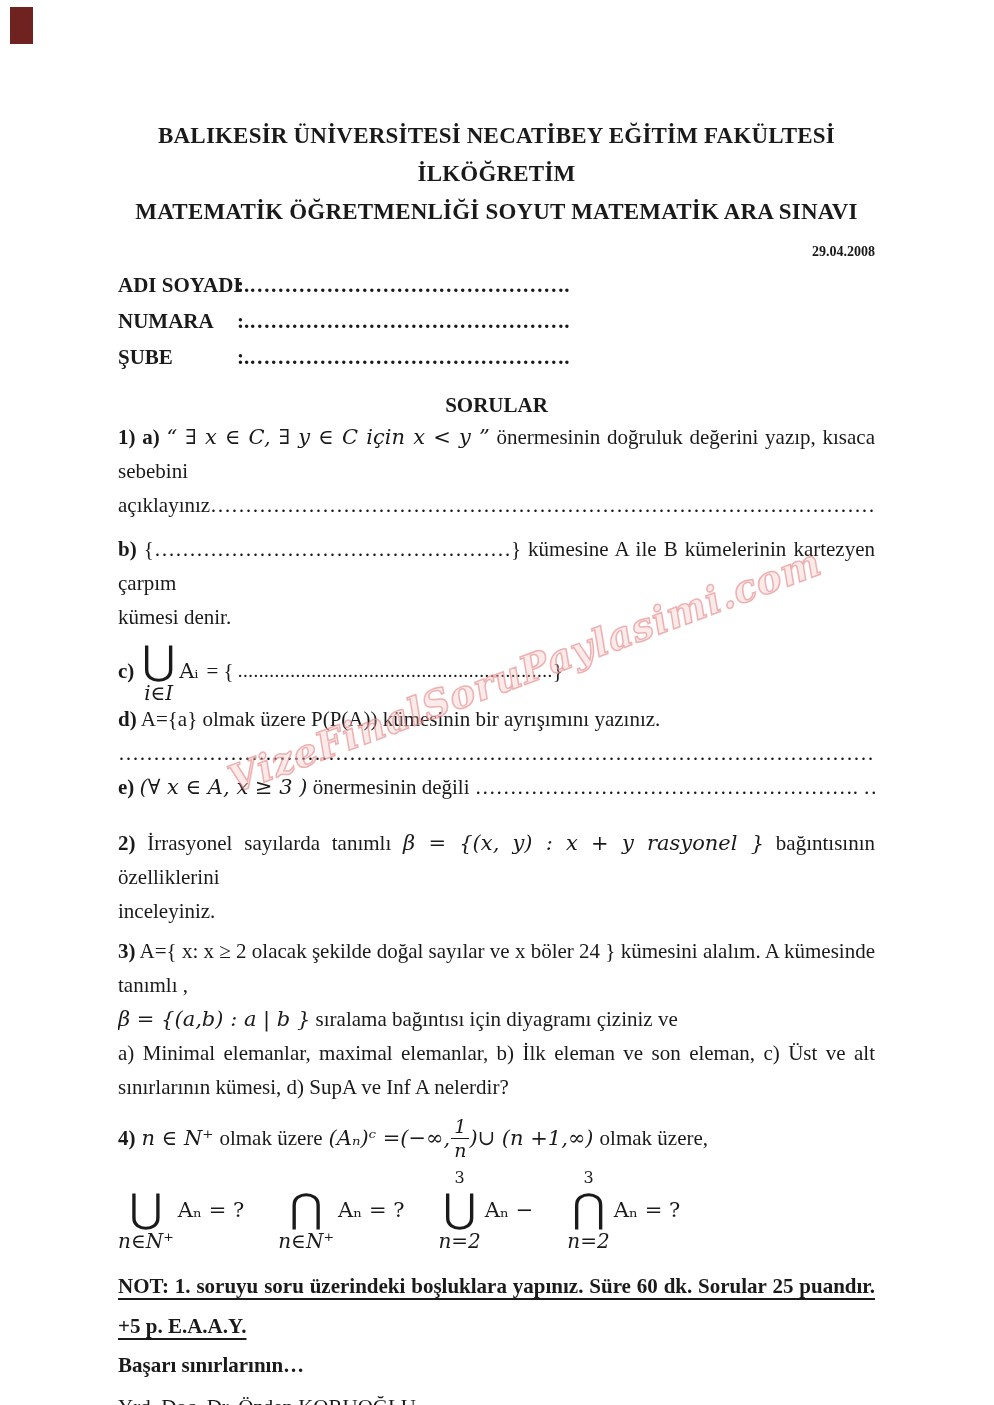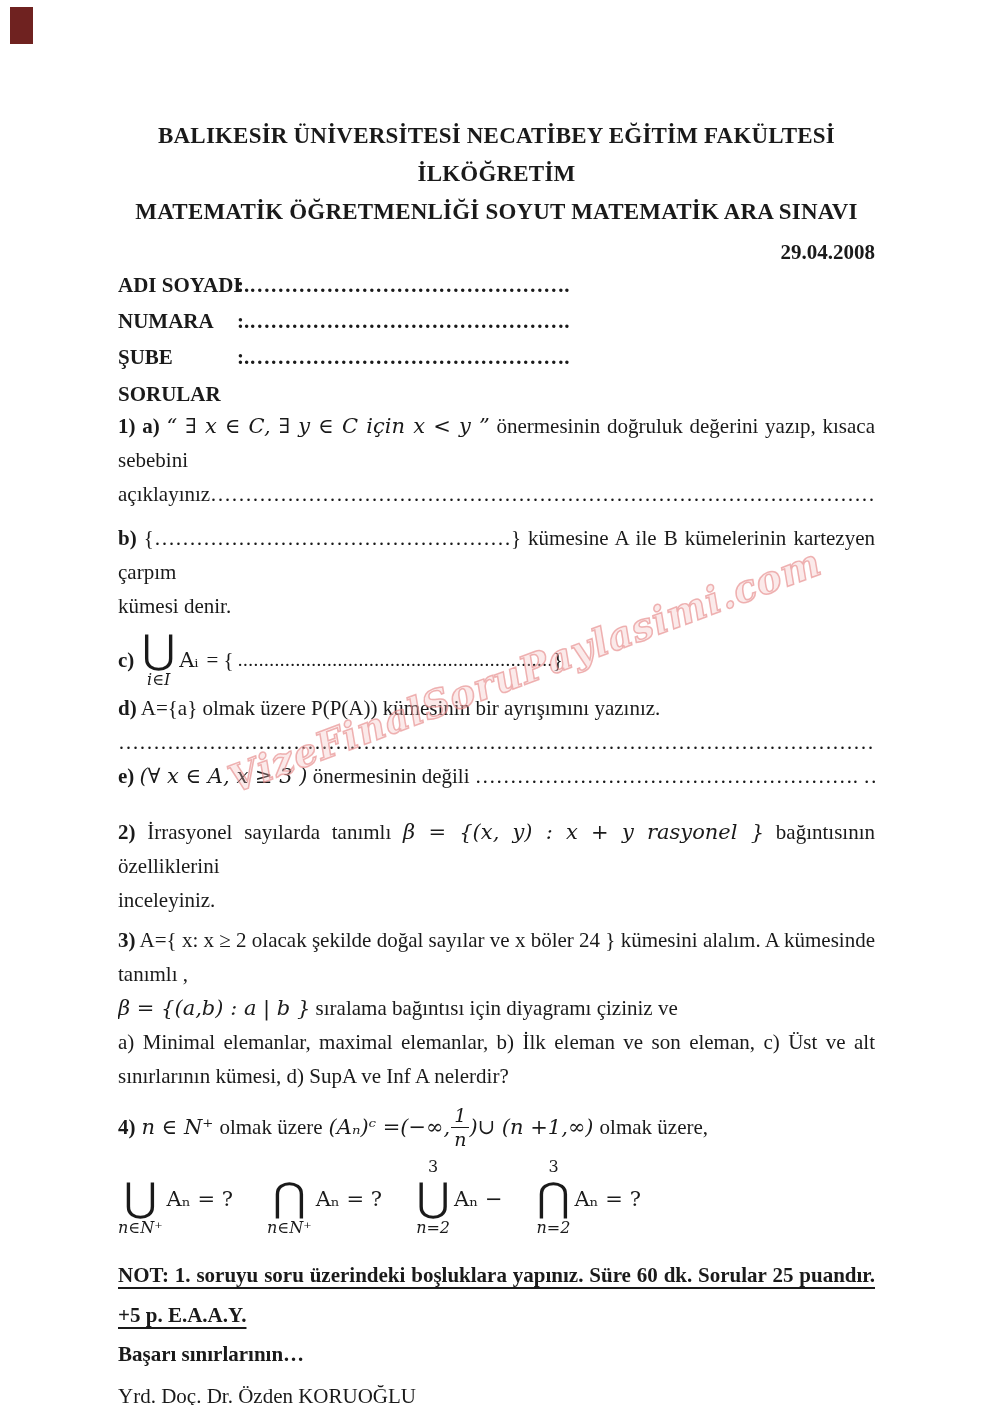--- a/index.html
+++ b/index.html
@@ -14,34 +14,34 @@
   }
   .corner-mark{
     position:absolute;left:10px;top:7px;width:23px;height:37px;
   }
   .content{
     position:absolute;left:118px;top:6px;width:757px;
     padding-top:111px;
     font-size:21px;
   }
   .title-line{font-weight:bold;text-align:center;line-height:38px;font-size:23px;letter-spacing:.2px;}
-  .date-line{font-weight:bold;text-align:right;line-height:30px;margin-top:6px;font-size:21px;}
+  .date-line{font-weight:bold;text-align:right;line-height:30px;margin-top:6px;font-size:14px;}
   .field{display:flex;line-height:36px;font-weight:bold;white-space:nowrap;overflow:hidden;}
   .field-label{width:119px;flex:none;}
-  .heading{font-weight:bold;line-height:30px;margin-top:4px;}
+  .heading{font-weight:bold;text-align:center;line-height:30px;margin-top:15px;}
   .line{line-height:34px;white-space:nowrap;overflow:hidden;}
   .jline{line-height:34px;text-align:justify;text-align-last:justify;overflow:hidden;}
   .marker{font-weight:bold;}
   .math{font-family:"DejaVu Serif","DejaVu Sans",serif;font-style:italic;}
   .p10{margin-top:10px}.p8{margin-top:22px}.p6{margin-top:6px}.p4{margin-top:0}
   .bigop{display:inline-flex;align-items:center;}
   .bigop-col{display:inline-flex;flex-direction:column;align-items:center;line-height:1;}
   .bigop-sup{font-size:16px;height:18px;font-family:"DejaVu Serif",serif;}
   .bigop-sym{font-family:"DejaVu Sans",sans-serif;font-size:40px;line-height:40px;font-weight:normal;}
-  .bigop-sub{font-size:16px;height:20px;font-family:"DejaVu Serif",serif;font-style:italic;padding-top:3px;}
+  .bigop-sub{font-size:20px;height:20px;font-family:"DejaVu Serif",serif;font-style:italic;padding-top:3px;}
   .bigop-body{font-family:"DejaVu Serif",serif;padding-left:4px;font-size:21px;}
   .c-block{display:flex;align-items:center;margin-top:6px;height:62px;overflow:hidden;}
   .c-dots{font-size:19px;letter-spacing:.5px;overflow:hidden;white-space:nowrap;max-width:340px;display:inline-block;vertical-align:middle;}
   
   .frac{display:inline-flex;flex-direction:column;align-items:center;line-height:1;vertical-align:middle;font-family:"DejaVu Serif",serif;font-style:italic;font-size:19px;margin:0 1px;}
   .frac-num{border-bottom:1.5px solid #1a1a1a;padding:0 3px 2px;}
   .frac-den{padding-top:2px;}
   .q4-intro{display:flex;align-items:center;height:56px;margin-top:6px;overflow:hidden;}
   .q4-intro > *{margin-right:6px;}
   .formula-row{display:flex;align-items:center;gap:34px;height:80px;margin-top:4px;overflow:hidden;}

